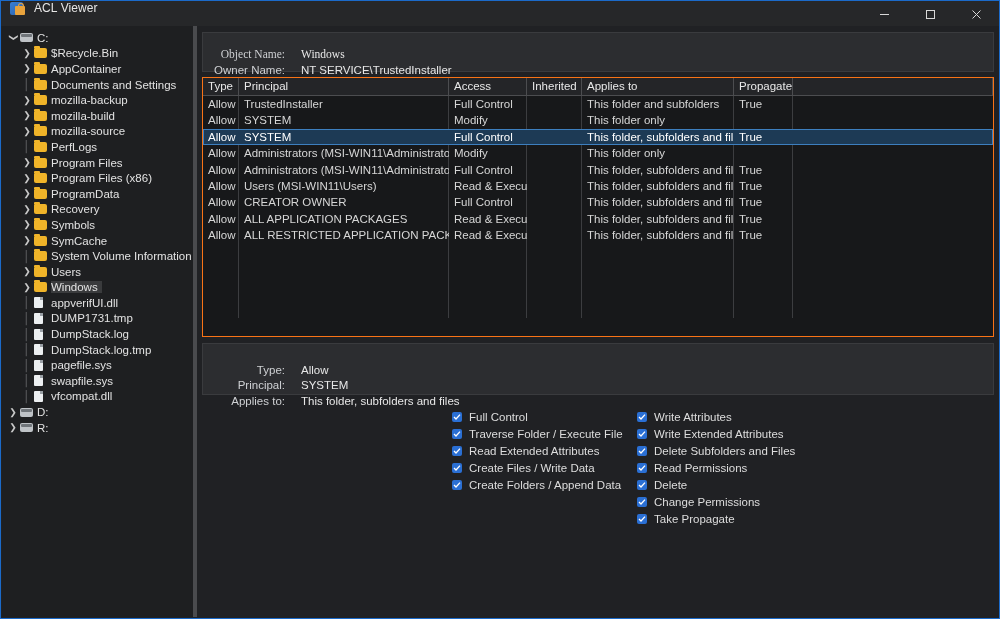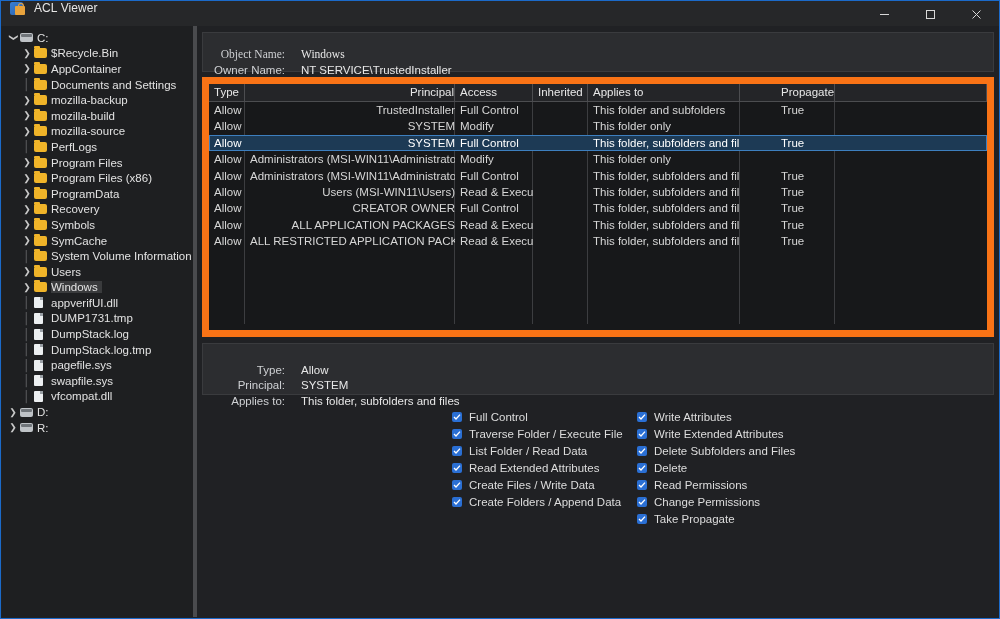--- a/index.html
+++ b/index.html
@@ -110,21 +110,21 @@
   }
   .kvrow { display: flex; font-size: 11.5px; height: 16px; align-items: center; }
   .kvrow .k { width: 82px; color: #cfd1d4; text-align: right; }
   .kvrow .v { margin-left: 16px; color: #e7e7e7; }
   #objbox .kvrow:first-child { margin-top: 13px; font-family: Liberation Serif, serif; }
   #objbox .k, #objbox .v { }
 
   
   #table {
     position: absolute; left: 5px; top: 51px; width: 792px; height: 260px;
-    background: #17181a; border: 7px solid #f97316; overflow: hidden;
+    background: #17181a; border: 1px solid #f97316; overflow: hidden;
   }
   .thead {
     display: flex; height: 18px; background: #242528;
     border-bottom: 1px solid #4c4d50;
     font-size: 11.5px; color: #e8e8e8;
   }
   .thead .th {
     border-right: 1px solid #4c4d50; padding-left: 5px; line-height: 17px;
     overflow: hidden; white-space: nowrap;
   }
@@ -133,25 +133,25 @@
   .gridcols .gc { border-right: 1px solid #3c3d40; height: 222px; }
   .trow {
     display: flex; height: 16.4px; font-size: 11.5px; color: #d6d6d6;
     position: relative; z-index: 2;
   }
   .trow .td { padding-left: 5px; line-height: 16.4px; overflow: hidden; white-space: nowrap; }
   .trow.sel { background: #1d3a55; outline: 1px solid #3d7fbf; outline-offset: -1px; }
   .trow.sel .td { color: #ffffff; }
 
   .c-type { width: 36px; }
-  .c-principal { width: 210px; text-align: right; }
+  .c-principal { width: 210px; }
   .c-access { width: 78px; }
   .c-inherited { width: 55px; }
   .c-applies { width: 152px; }
-  .c-propagate { width: 59px; margin-left: 36px; }
+  .c-propagate { width: 59px; }
   .c-rest { flex: 1 1 auto; }
 
   
   #detail {
     position: absolute; left: 5px; top: 317px; width: 792px; height: 52px;
     background: #2c2d30; border: 1px solid #3a3b3e;
   }
   #detail .kvrow { height: 15.5px; }
   #detail .kvrow:first-child { margin-top: 18px; }
 
@@ -571,28 +571,20 @@
               </svg>
             </span>
             <span class="ptext">Traverse Folder / Execute File</span>
           </div>
           <div class="permitem">
             <span class="cb">
               <svg width="8" height="8" viewBox="0 0 8 8">
                 <polyline points="1,4 3,6 7,1.6" fill="none" stroke="#ffffff" stroke-width="1.3"></polyline>
               </svg>
             </span>
-            <span class="ptext">List Folder / Read Data</span>
-          </div>
-          <div class="permitem">
-            <span class="cb">
-              <svg width="8" height="8" viewBox="0 0 8 8">
-                <polyline points="1,4 3,6 7,1.6" fill="none" stroke="#ffffff" stroke-width="1.3"></polyline>
-              </svg>
-            </span>
             <span class="ptext">Read Extended Attributes</span>
           </div>
           <div class="permitem">
             <span class="cb">
               <svg width="8" height="8" viewBox="0 0 8 8">
                 <polyline points="1,4 3,6 7,1.6" fill="none" stroke="#ffffff" stroke-width="1.3"></polyline>
               </svg>
             </span>
             <span class="ptext">Create Files / Write Data</span>
           </div>
@@ -629,29 +621,29 @@
               </svg>
             </span>
             <span class="ptext">Delete Subfolders and Files</span>
           </div>
           <div class="permitem">
             <span class="cb">
               <svg width="8" height="8" viewBox="0 0 8 8">
                 <polyline points="1,4 3,6 7,1.6" fill="none" stroke="#ffffff" stroke-width="1.3"></polyline>
               </svg>
             </span>
+            <span class="ptext">Read Permissions</span>
+          </div>
+          <div class="permitem">
+            <span class="cb">
+              <svg width="8" height="8" viewBox="0 0 8 8">
+                <polyline points="1,4 3,6 7,1.6" fill="none" stroke="#ffffff" stroke-width="1.3"></polyline>
+              </svg>
+            </span>
             <span class="ptext">Delete</span>
-          </div>
-          <div class="permitem">
-            <span class="cb">
-              <svg width="8" height="8" viewBox="0 0 8 8">
-                <polyline points="1,4 3,6 7,1.6" fill="none" stroke="#ffffff" stroke-width="1.3"></polyline>
-              </svg>
-            </span>
-            <span class="ptext">Read Permissions</span>
           </div>
           <div class="permitem">
             <span class="cb">
               <svg width="8" height="8" viewBox="0 0 8 8">
                 <polyline points="1,4 3,6 7,1.6" fill="none" stroke="#ffffff" stroke-width="1.3"></polyline>
               </svg>
             </span>
             <span class="ptext">Change Permissions</span>
           </div>
           <div class="permitem">

